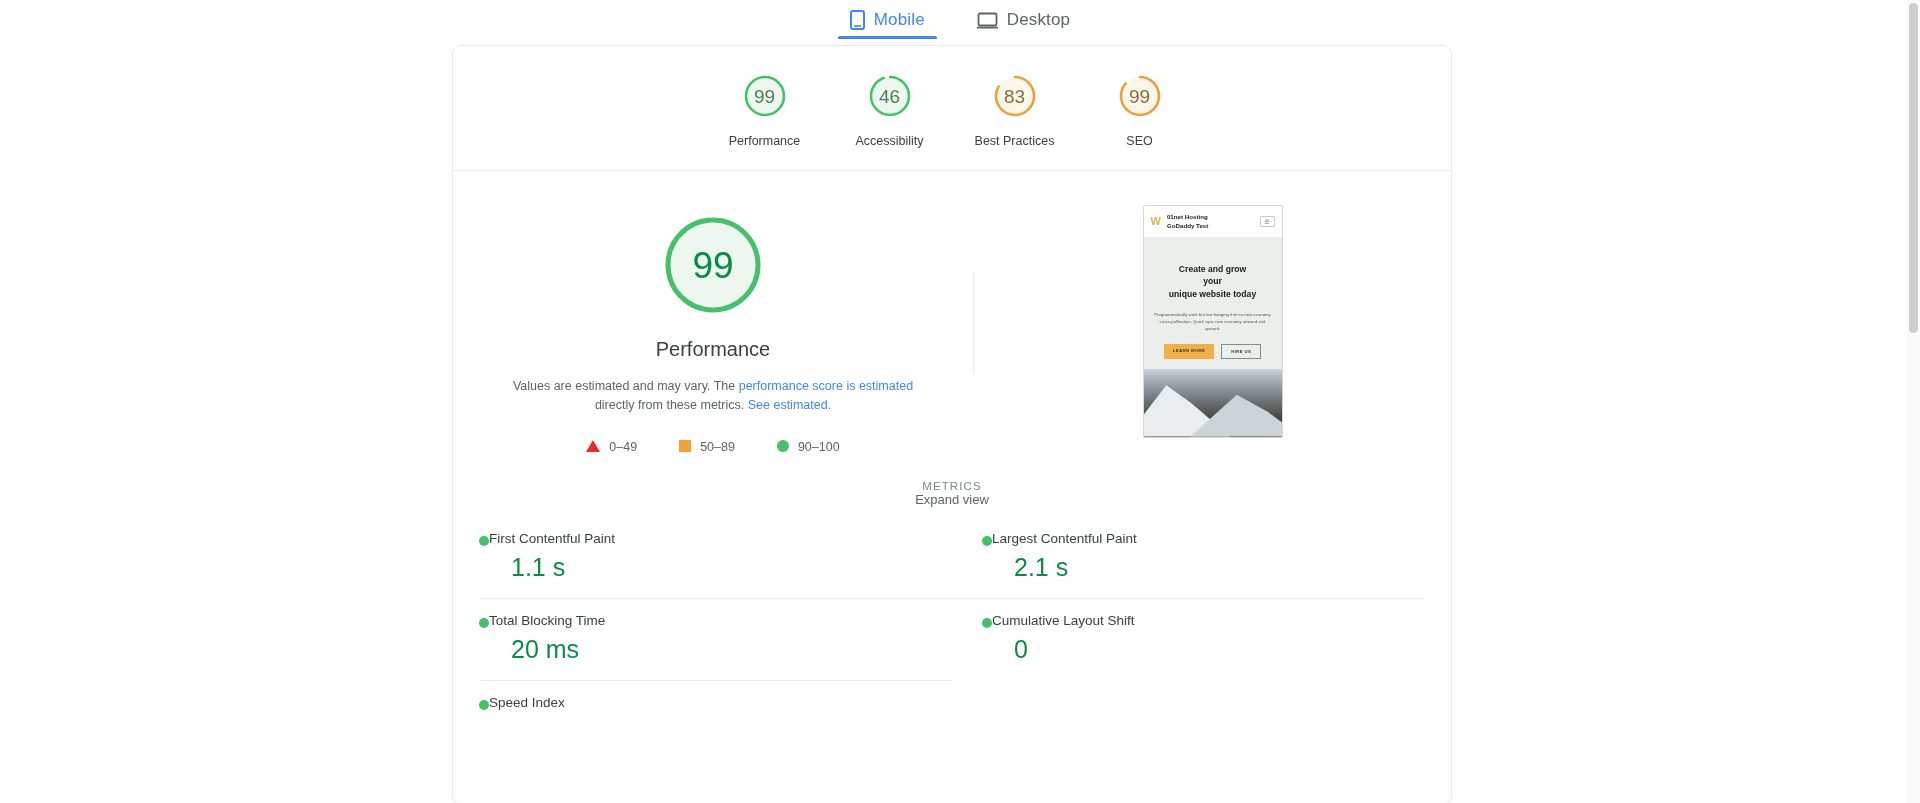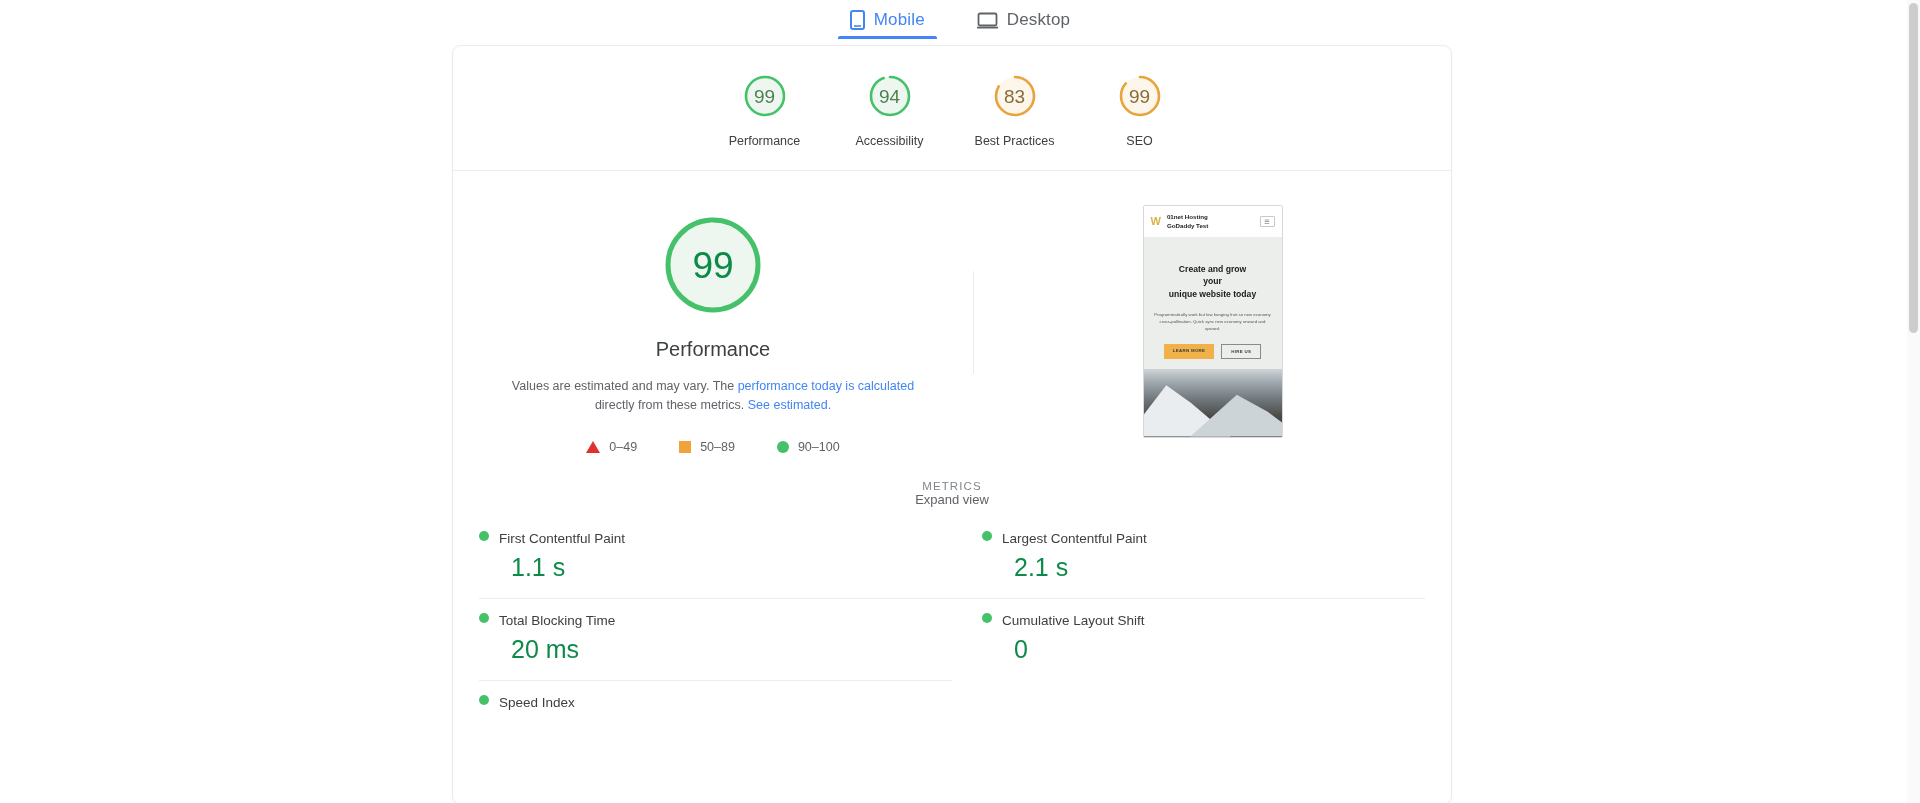--- a/index.html
+++ b/index.html
@@ -154,21 +154,21 @@
     color: #5f6368;
   }
   .hero-desc a { color: #4285f4; text-decoration: none; }
 
   .legend {
     margin-top: 24px;
     display: flex;
     align-items: center;
     gap: 42px;
   }
-  .legend-item { display: flex; align-items: center; gap: 9px; }
+  .legend-item { display: flex; gap: 9px; }
   .legend-text { font-size: 12.5px; color: #5f6368; }
   .sw-tri {
     width: 0; height: 0;
     border-left: 7px solid transparent;
     border-right: 7px solid transparent;
     border-bottom: 12px solid #e03030;
   }
   .sw-sq { width: 12px; height: 12px; background: #f0a33a; }
   .sw-cir { width: 12px; height: 12px; border-radius: 50%; background: #45c16a; }
 
@@ -296,22 +296,21 @@
   }
   .metric {
     padding: 14px 0 16px 0;
     border-bottom: 1px solid #ececec;
   }
   .metric.col-l { padding-right: 28px; }
   .metric.col-r { padding-left: 30px; }
   .metric.no-border { border-bottom: none; }
   .metric-label-row {
     display: flex;
-    align-items: flex-start;
-    gap: 10px;
+    align-items: flex-end;
   }
   .metric-dot {
     width: 10px; height: 10px;
     border-radius: 50%;
     background: #45c16a;
     flex: none;
   }
   .metric-label {
     font-size: 13.5px;
     color: #3c4043;
@@ -382,21 +381,21 @@
         </div>
         <div class="gauge-name">Performance</div>
       </div>
 
       <div class="gauge-item">
         <div class="gauge-ring">
           <svg width="48" height="48" viewBox="0 0 48 48">
             <circle cx="24" cy="24" r="19" fill="#eef7ef"></circle>
             <circle cx="24" cy="24" r="19" fill="none" stroke="#45c16a" stroke-width="2.6" stroke-linecap="round" stroke-dasharray="112.2 119.4"></circle>
           </svg>
-          <span class="gauge-num" style="color:#4f7f52">94</span>
+          <span class="gauge-num" style="color:#4f7f52">46</span>
         </div>
         <div class="gauge-name">Accessibility</div>
       </div>
 
       <div class="gauge-item">
         <div class="gauge-ring">
           <svg width="48" height="48" viewBox="0 0 48 48">
             <circle cx="24" cy="24" r="19" fill="#fdf6ea"></circle>
             <circle cx="24" cy="24" r="19" fill="none" stroke="#e8a33d" stroke-width="2.6" stroke-linecap="round" stroke-dasharray="99.1 119.4"></circle>
           </svg>
@@ -422,21 +421,21 @@
       <div class="hero-left">
         <div class="big-ring">
           <svg width="104" height="104" viewBox="0 0 104 104">
             <circle cx="52" cy="52" r="45" fill="#eef7ef"></circle>
             <circle cx="52" cy="52" r="45" fill="none" stroke="#45c16a" stroke-width="5" stroke-linecap="round" stroke-dasharray="280 282.7"></circle>
           </svg>
           <span class="big-num">99</span>
         </div>
         <div class="hero-title">Performance</div>
         <div class="hero-desc">
-          <span>Values are estimated and may vary. The </span><a href="#">performance today is calculated</a><span> directly from these metrics. </span><a href="#">See estimated.</a>
+          <span>Values are estimated and may vary. The </span><a href="#">performance score is estimated</a><span> directly from these metrics. </span><a href="#">See estimated.</a>
         </div>
         <div class="legend">
           <div class="legend-item">
             <span class="sw-tri"></span>
             <span class="legend-text">0–49</span>
           </div>
           <div class="legend-item">
             <span class="sw-sq"></span>
             <span class="legend-text">50–89</span>
           </div>

